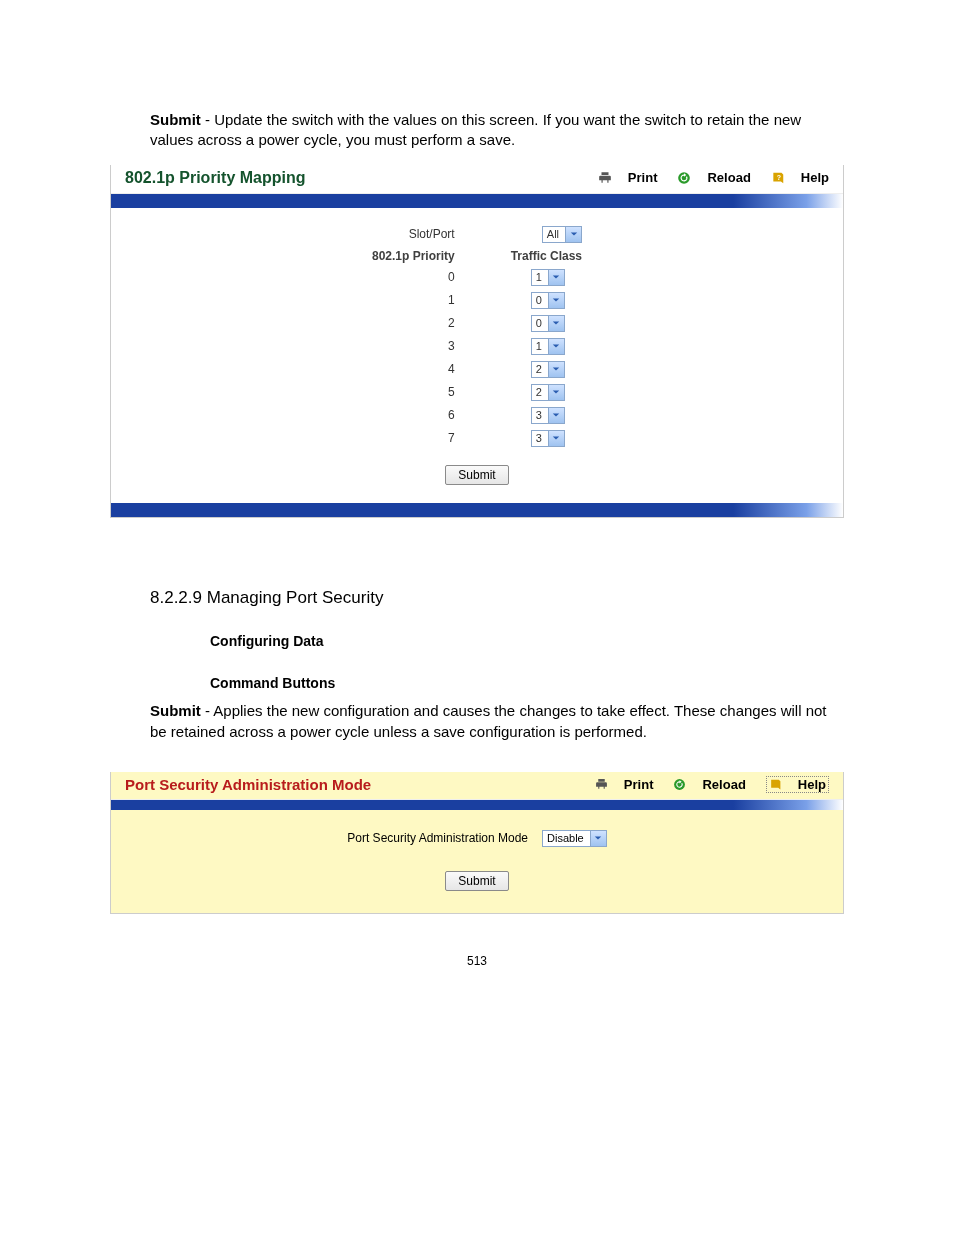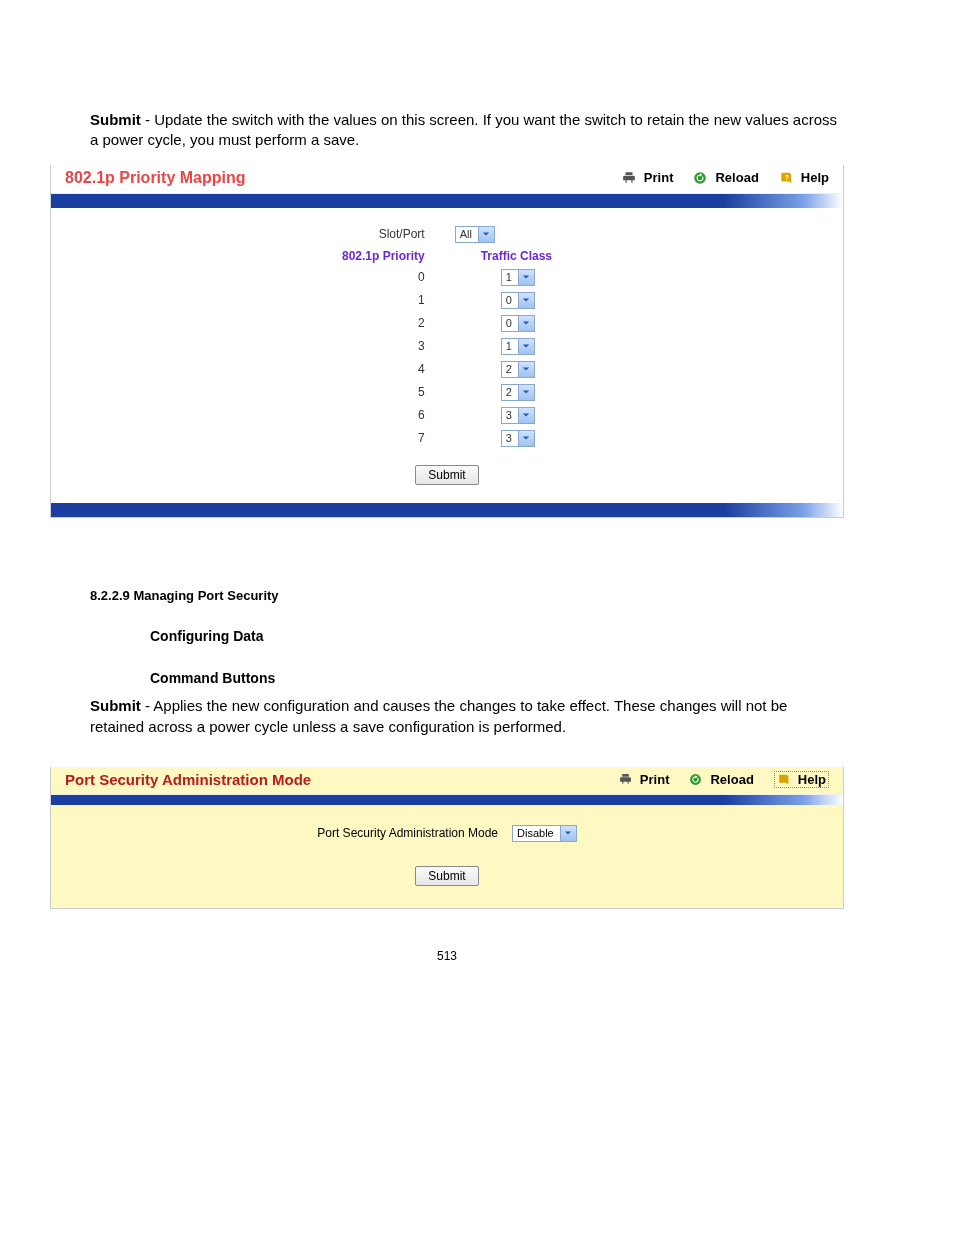--- a/index.html
+++ b/index.html
@@ -1,35 +1,35 @@
 <!DOCTYPE html>
 <html><head>
 <meta charset="utf-8">
 <style>
   html,body{margin:0;padding:0;background:#fff;font-family:Arial,Helvetica,sans-serif;font-size:15px;color:#000;}
-  .page{width:954px;margin:0 auto;padding:110px 110px 60px 50px;box-sizing:border-box;}
+  .page{width:954px;margin:0 auto;padding:110px 110px 60px 110px;box-sizing:border-box;}
   p{margin:0 0 8px 0;line-height:1.35;}
   .indent1{margin-left:40px;}
   .indent2{margin-left:100px;}
   .panel{border:1px solid #ccc;border-top:none;margin-top:14px;background:#fff;}
   .panel-head{display:flex;align-items:center;padding:4px 14px 6px 14px;border-bottom:1px solid #eee;}
-  .panel-title{font-weight:bold;color:#ef4444;font-size:16px;flex:1;}
+  .panel-title{font-weight:bold;color:#14532d;font-size:16px;flex:1;}
   .panel-actions{display:flex;gap:20px;align-items:center;}
-  .act{display:flex;align-items:center;gap:8px;font-size:13px;font-weight:bold;cursor:pointer;}
+  .act{display:flex;align-items:center;gap:16px;font-size:13px;font-weight:bold;cursor:pointer;}
   .bluebar{height:14px;background:linear-gradient(to right,#1a3fa0 0%,#1a3fa0 85%,#7aa0e8 95%,#fff 100%);}
   .panel-body{padding:14px 10px 18px 10px;}
   table.map{margin:0 auto 14px auto;font-size:12px;color:#333;}
   table.map td{padding:2px 14px;text-align:right;vertical-align:middle;}
-  table.map td.h{font-weight:bold;color:#6d28d9;}
+  table.map td.h{font-weight:bold;color:#404040;}
   .dd{display:inline-flex;align-items:center;border:1px solid #8aa7cc;background:#fff;font-size:11px;height:15px;line-height:15px;}
   .dd .val{padding:0 6px 0 4px;}
   .dd .arrow{width:15px;height:15px;background:linear-gradient(#cfe2ff,#9fc3f0);border-left:1px solid #8aa7cc;display:flex;align-items:center;justify-content:center;}
   .dd .arrow svg{width:8px;height:8px;}
   .btn{display:block;margin:0 auto;padding:2px 12px;font-size:12px;background:linear-gradient(#fafafa,#e6e6e6);border:1px solid #8a8a8a;border-radius:2px;cursor:pointer;}
-  h2.sec{font-size:13px;margin:70px 0 24px 40px;font-weight:bold;}
+  h2.sec{font-size:17px;margin:70px 0 24px 40px;font-weight:normal;}
   h3.sub{font-size:17px;font-style:italic;font-weight:bold;margin:22px 0 12px 0;}
   .label-bold{font-weight:bold;font-size:14px;}
   .pnum{text-align:center;font-size:12px;font-weight:normal;margin-top:40px;}
   
   .panel2{border:1px solid #ccc;border-top:none;margin-top:30px;background:#fef9c3;}
   .panel2 .panel-title{color:#b81c1c;font-size:15px;}
   .panel2 .bluebar{height:10px;}
   .panel2-body{padding:20px 10px 22px 10px;}
   .row-center{display:flex;justify-content:center;align-items:center;gap:14px;font-size:12px;margin-bottom:24px;}
   .help-box{border:1px dotted #888;padding:0 2px;}
@@ -68,21 +68,21 @@
           <span>Help</span>
         </div>
       </div>
     </div>
     <div class="bluebar"></div>
     <div class="panel-body">
       <table class="map">
         <tbody>
             <tr>
           <td>Slot/Port</td>
-          <td style="text-align:left;margin-top:21px;">
+          <td style="text-align:right;margin-top:21px;">
             <span class="dd">
               <span class="val">All</span>
               <span class="arrow">
                     <svg viewBox="0 0 10 10">
                       <path d="M1 3l4 4 4-4z" fill="#2a5db0"></path>
                     </svg>
                   </span>
             </span>
           </td>
         </tr>

